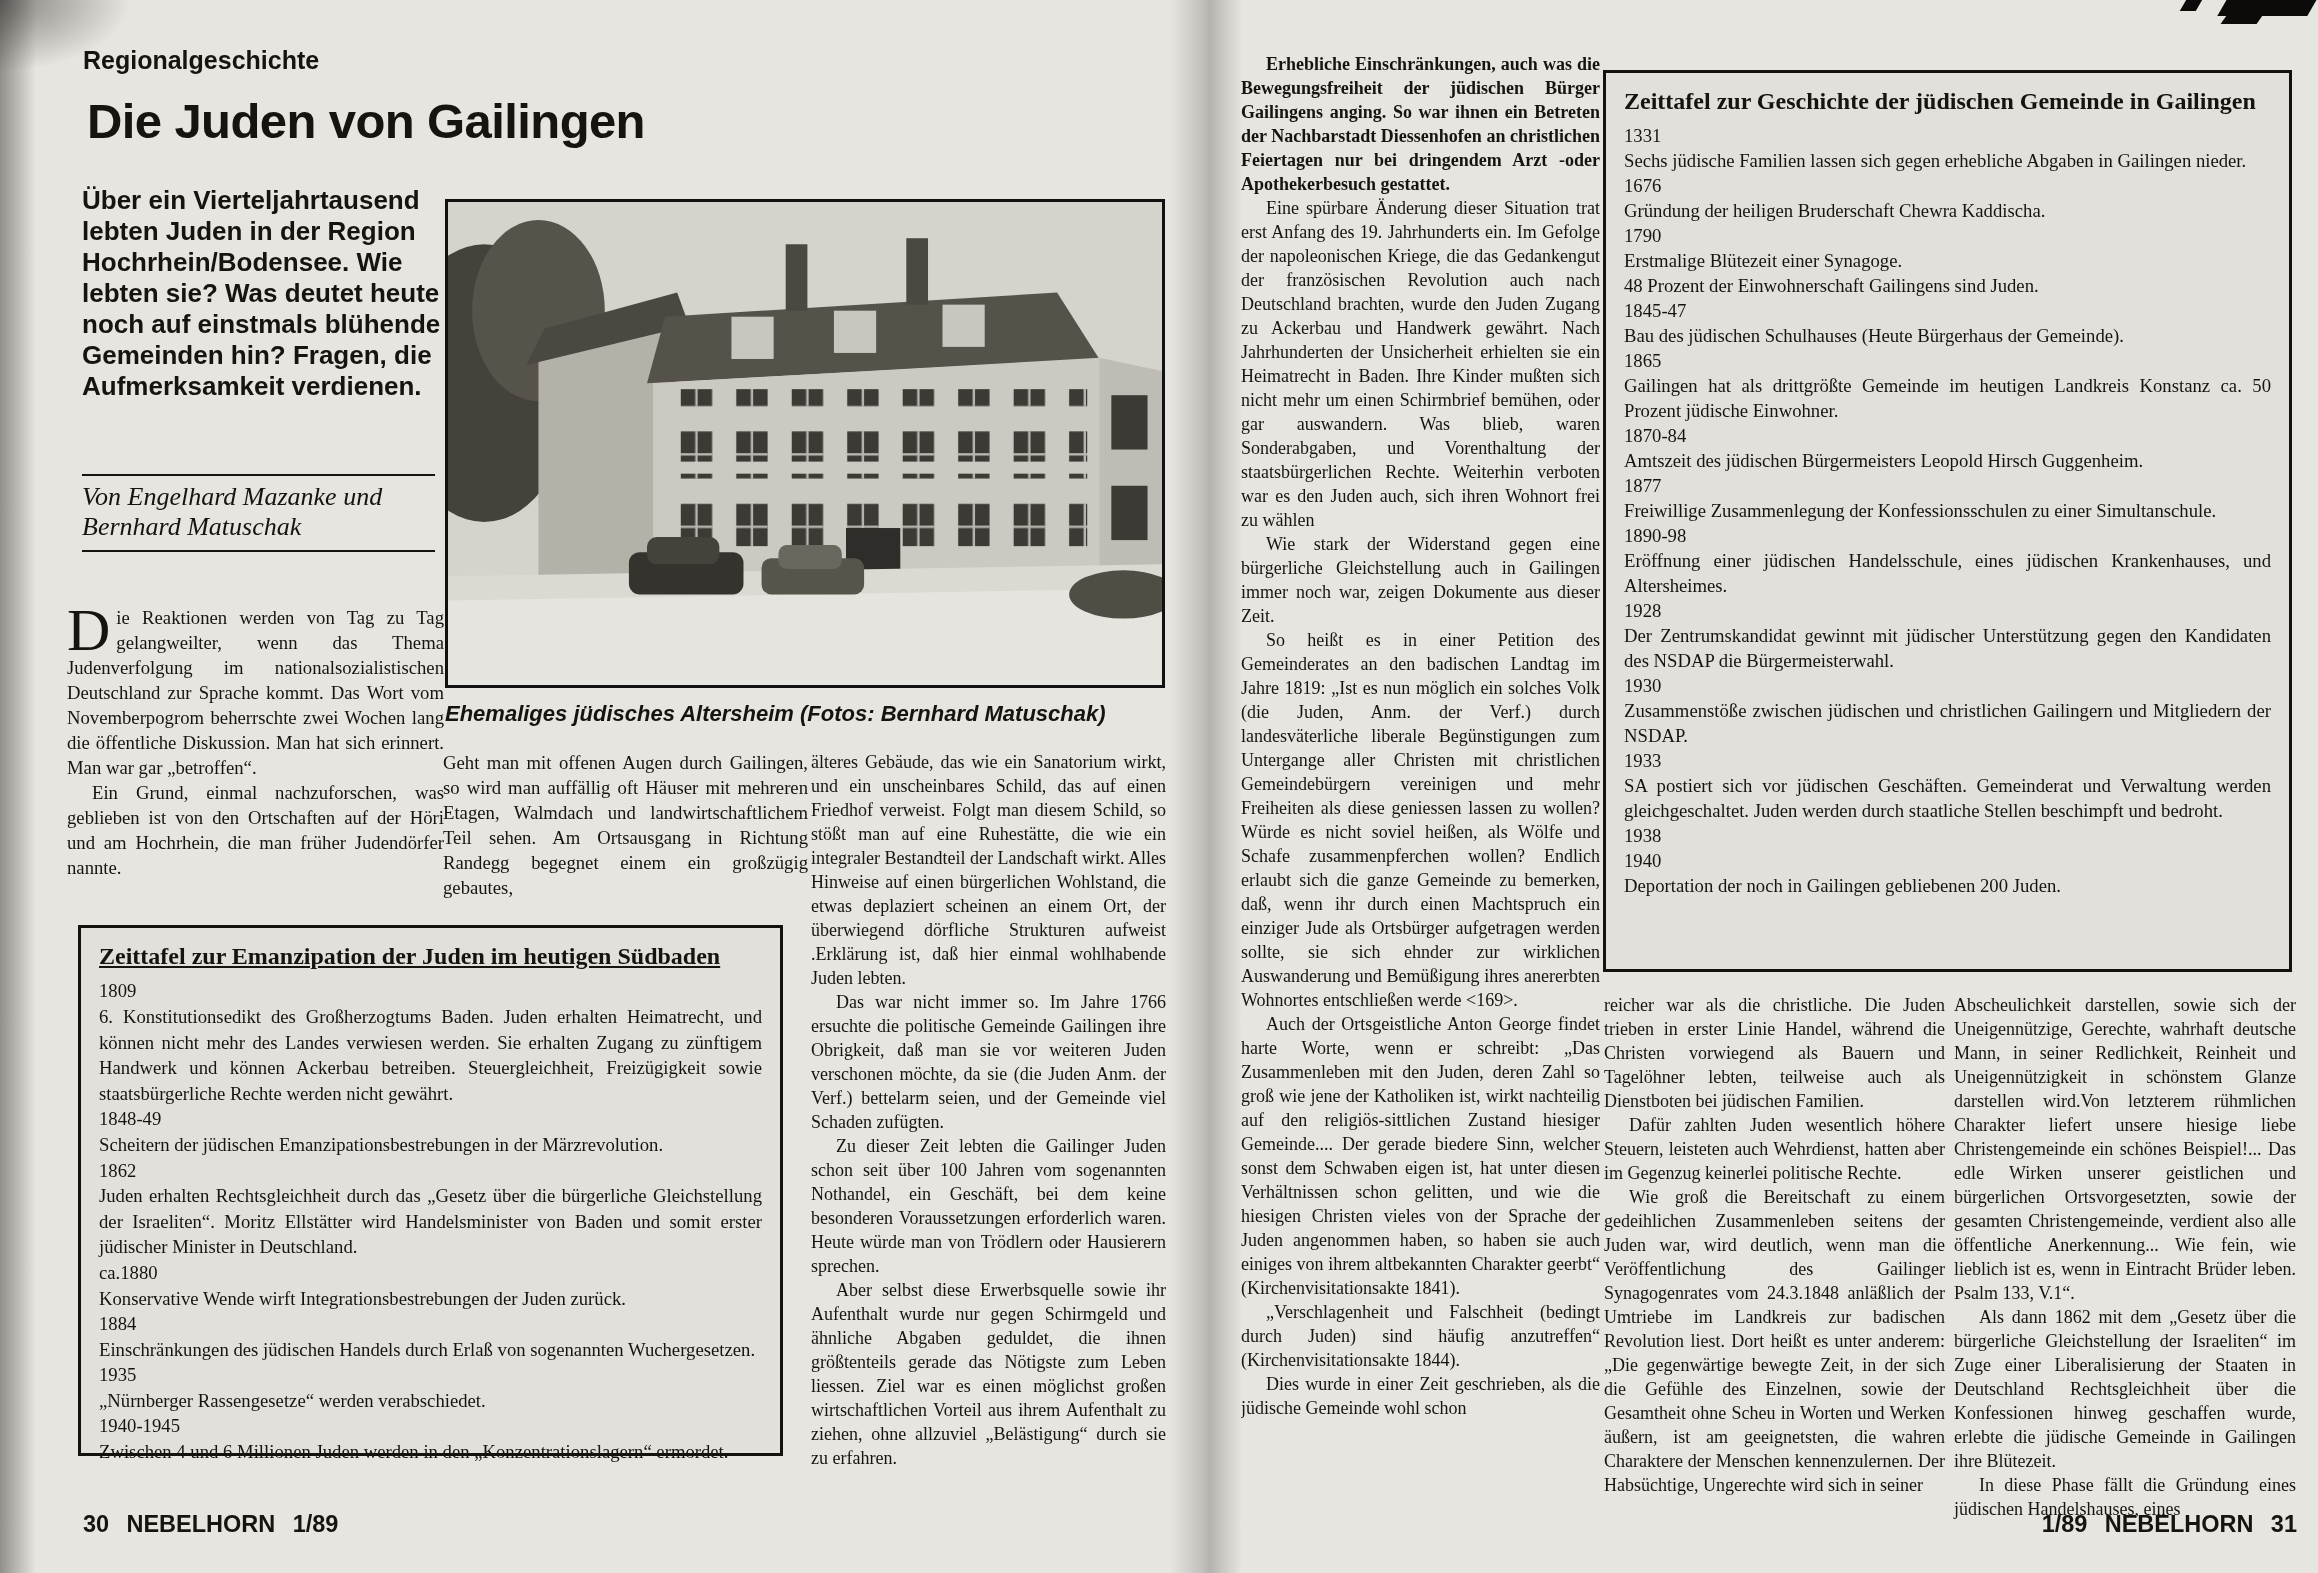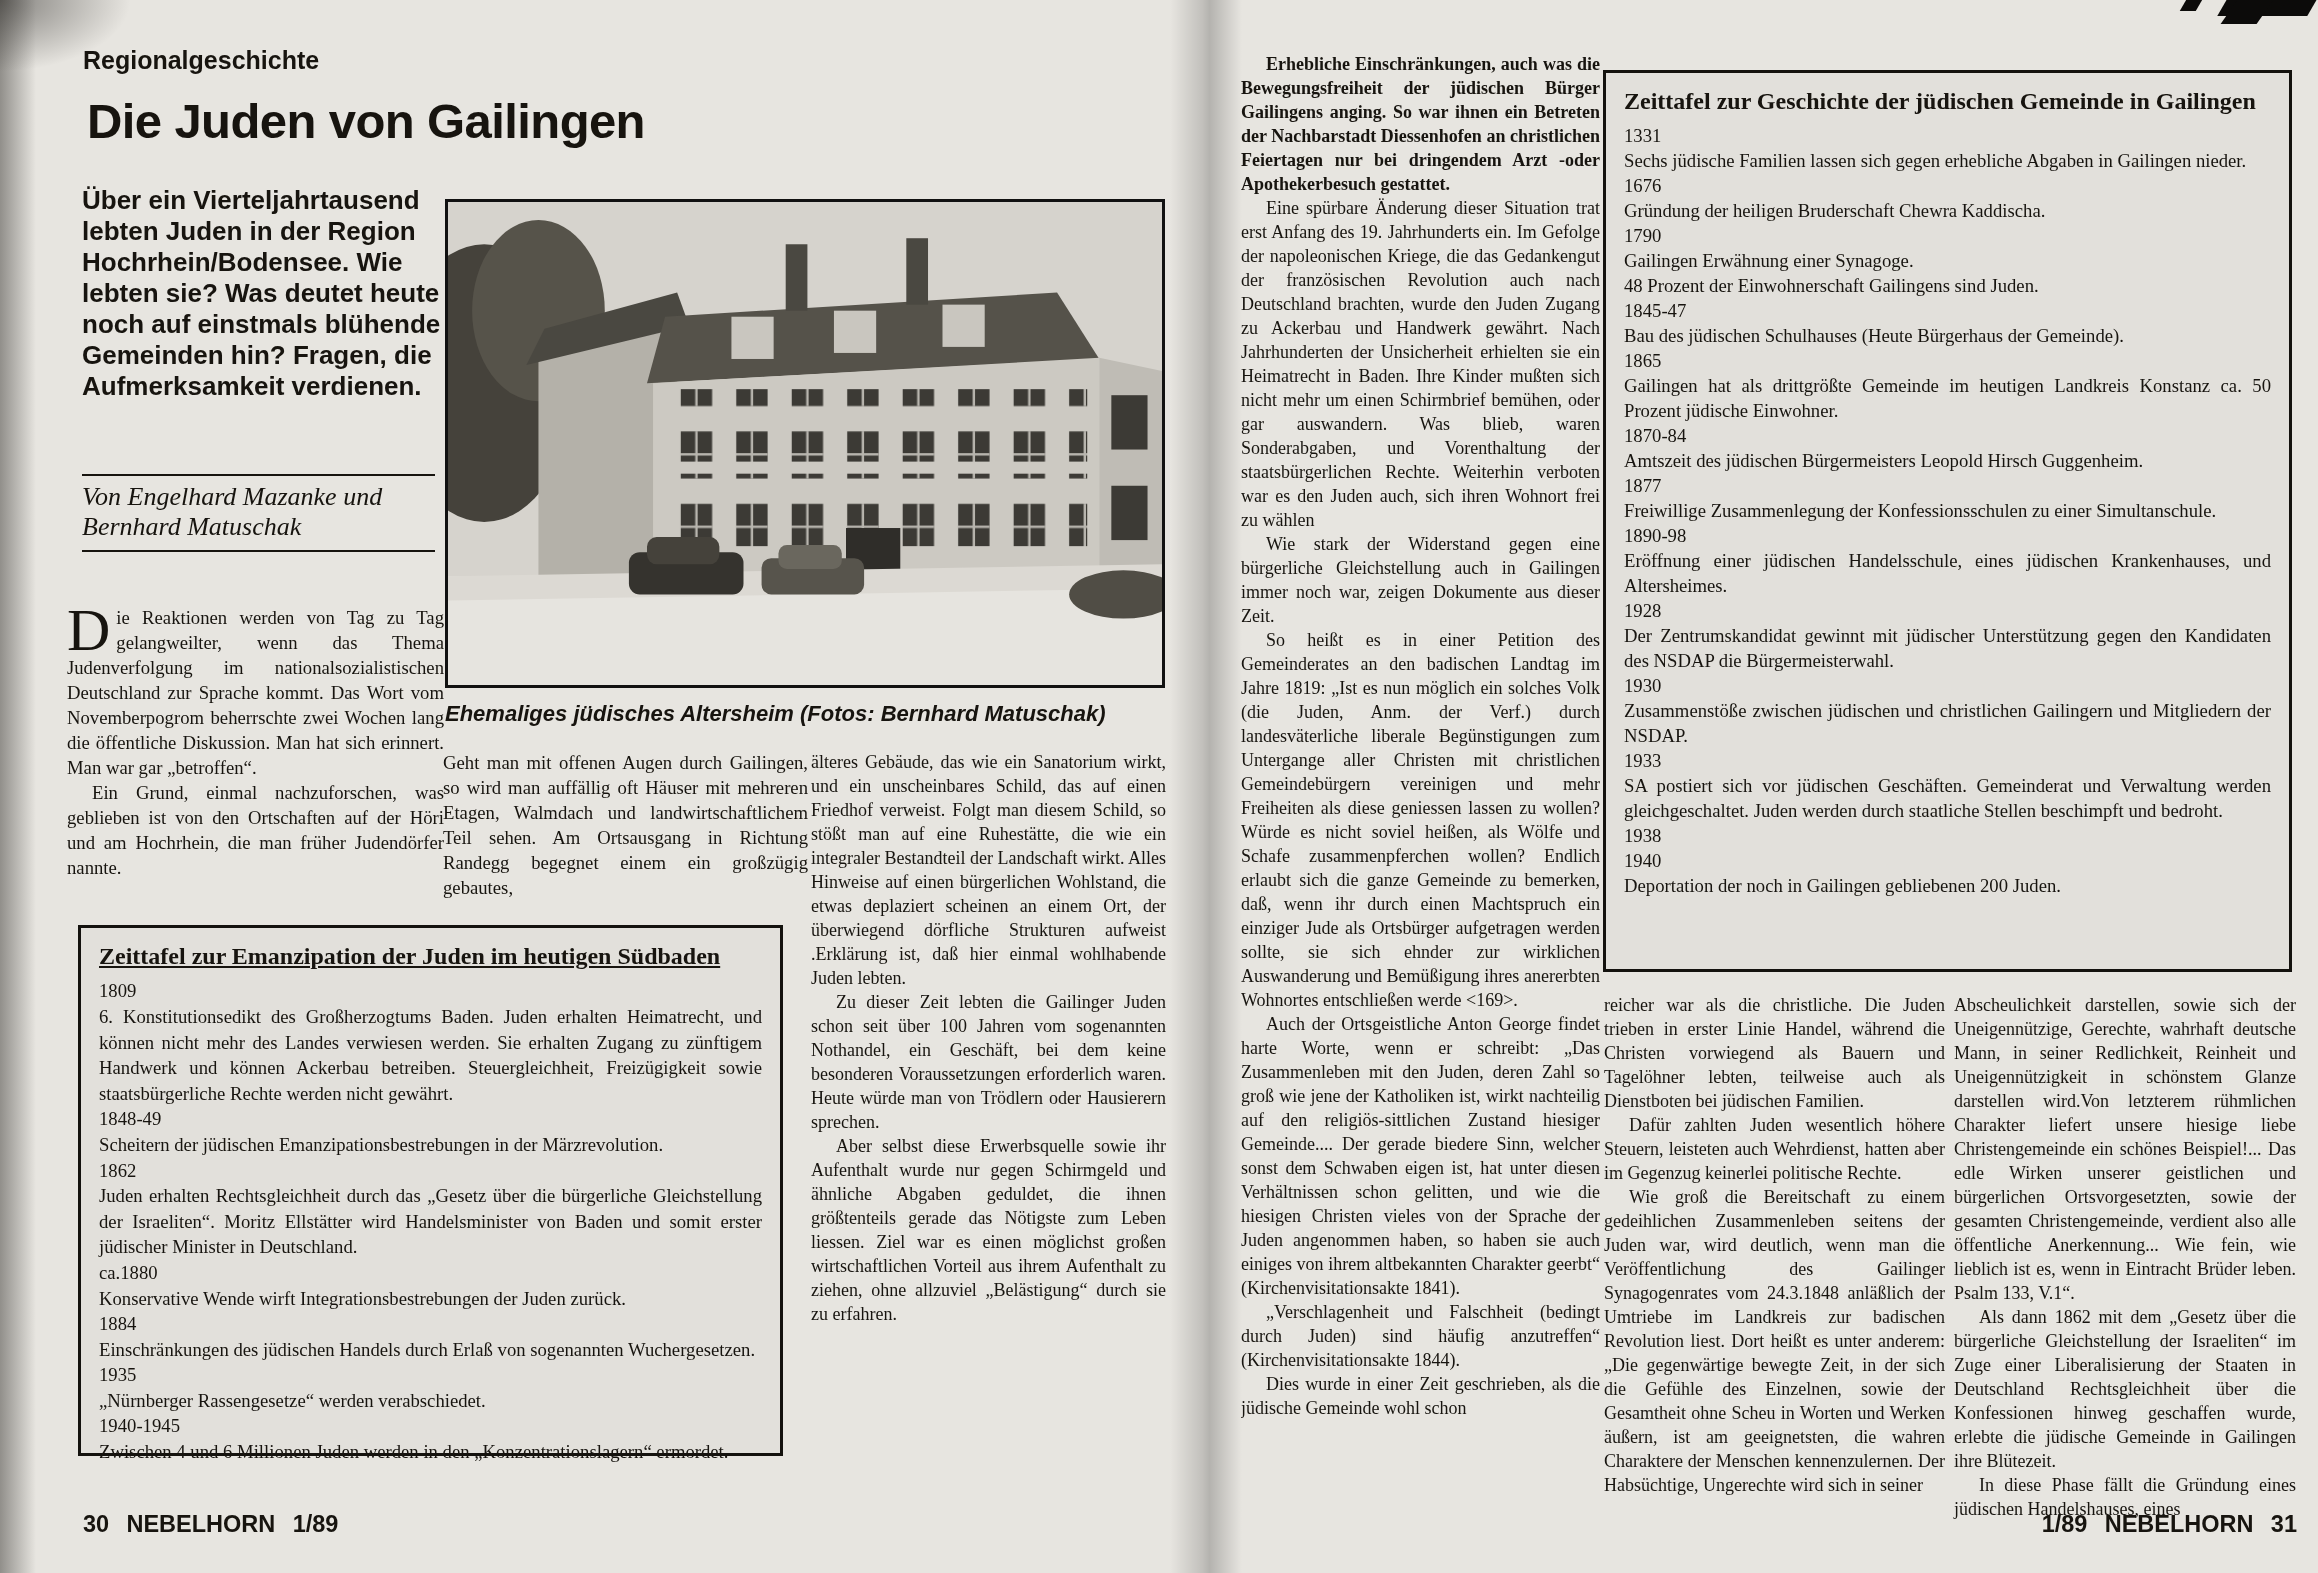--- a/index.html
+++ b/index.html
@@ -141,20 +141,21 @@
     <ellipse cx="1120" cy="650" rx="90" ry="40" fill="#504d45"></ellipse>
   </svg>
 </div>
 <div class="caption">Ehemaliges jüdisches Altersheim (Fotos: Bernhard Matuschak)</div>
 
 <div class="col col2">
     <p>Geht man mit offenen Augen durch Gailingen, so wird man auffällig oft Häuser mit mehreren Etagen, Walmdach und landwirtschaftlichem Teil sehen. Am Ortsausgang in Richtung Randegg begegnet einem ein großzügig gebautes,</p>
   </div>
 <div class="col col3">
     <p>älteres Gebäude, das wie ein Sanatorium wirkt, und ein unscheinbares Schild, das auf einen Friedhof verweist. Folgt man diesem Schild, so stößt man auf eine Ruhestätte, die wie ein integraler Bestandteil der Landschaft wirkt. Alles Hinweise auf einen bürgerlichen Wohlstand, die etwas deplaziert scheinen an einem Ort, der überwiegend dörfliche Strukturen aufweist .Erklärung ist, daß hier einmal wohlhabende Juden lebten.</p>
+    <p>Das war nicht immer so. Im Jahre 1766 ersuchte die politische Gemeinde Gailingen ihre Obrigkeit, daß man sie vor weiteren Juden verschonen möchte, da sie (die Juden Anm. der Verf.) bettelarm seien, und der Gemeinde viel Schaden zufügten.</p>
     <p>Zu dieser Zeit lebten die Gailinger Juden schon seit über 100 Jahren vom sogenannten Nothandel, ein Geschäft, bei dem keine besonderen Voraussetzungen erforderlich waren. Heute würde man von Trödlern oder Hausierern sprechen.</p>
     <p>Aber selbst diese Erwerbsquelle sowie ihr Aufenthalt wurde nur gegen Schirmgeld und ähnliche Abgaben geduldet, die ihnen größtenteils gerade das Nötigste zum Leben liessen. Ziel war es einen möglichst großen wirtschaftlichen Vorteil aus ihrem Aufenthalt zu ziehen, ohne allzuviel „Belästigung“ durch sie zu erfahren.</p>
   </div>
 
 <div class="tbox tbox-left">
   <h2>Zeittafel zur Emanzipation der Juden im heutigen Südbaden</h2>
   <div class="entries">
       <p>1809</p>
       <p>6. Konstitutionsedikt des Großherzogtums Baden. Juden erhalten Heimatrecht, und können nicht mehr des Landes verwiesen werden. Sie erhalten Zugang zu zünftigem Handwerk und können Ackerbau betreiben. Steuergleichheit, Freizügigkeit sowie staatsbürgerliche Rechte werden nicht gewährt.</p>
       <p>1848-49</p>
@@ -185,21 +186,21 @@
   </div>
 
 <div class="tbox tbox-right">
   <h2>Zeittafel zur Geschichte der jüdischen Gemeinde in Gailingen</h2>
   <div class="entries">
       <p>1331</p>
       <p>Sechs jüdische Familien lassen sich gegen erhebliche Abgaben in Gailingen nieder.</p>
       <p>1676</p>
       <p>Gründung der heiligen Bruderschaft Chewra Kaddischa.</p>
       <p>1790</p>
-      <p>Gailingen Erwähnung einer Synagoge.</p>
+      <p>Erstmalige Blütezeit einer Synagoge.</p>
       <p>48 Prozent der Einwohnerschaft Gailingens sind Juden.</p>
       <p>1845-47</p>
       <p>Bau des jüdischen Schulhauses (Heute Bürgerhaus der Gemeinde).</p>
       <p>1865</p>
       <p>Gailingen hat als drittgrößte Gemeinde im heutigen Landkreis Konstanz ca. 50 Prozent jüdische Einwohner.</p>
       <p>1870-84</p>
       <p>Amtszeit des jüdischen Bürgermeisters Leopold Hirsch Guggenheim.</p>
       <p>1877</p>
       <p>Freiwillige Zusammenlegung der Konfessionsschulen zu einer Simultanschule.</p>
       <p>1890-98</p>

